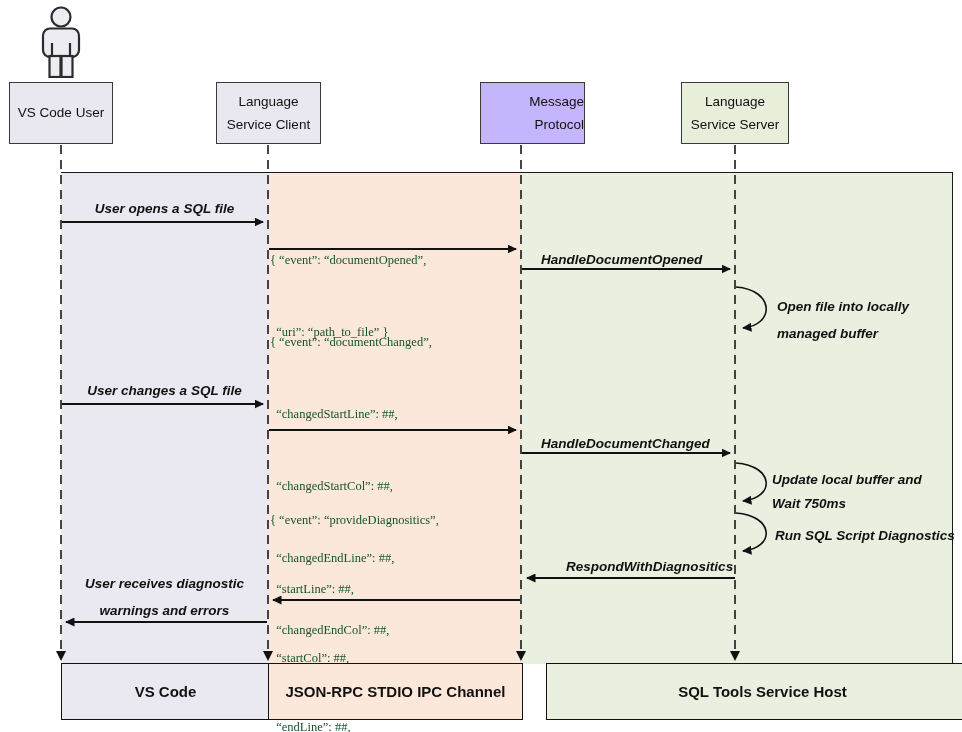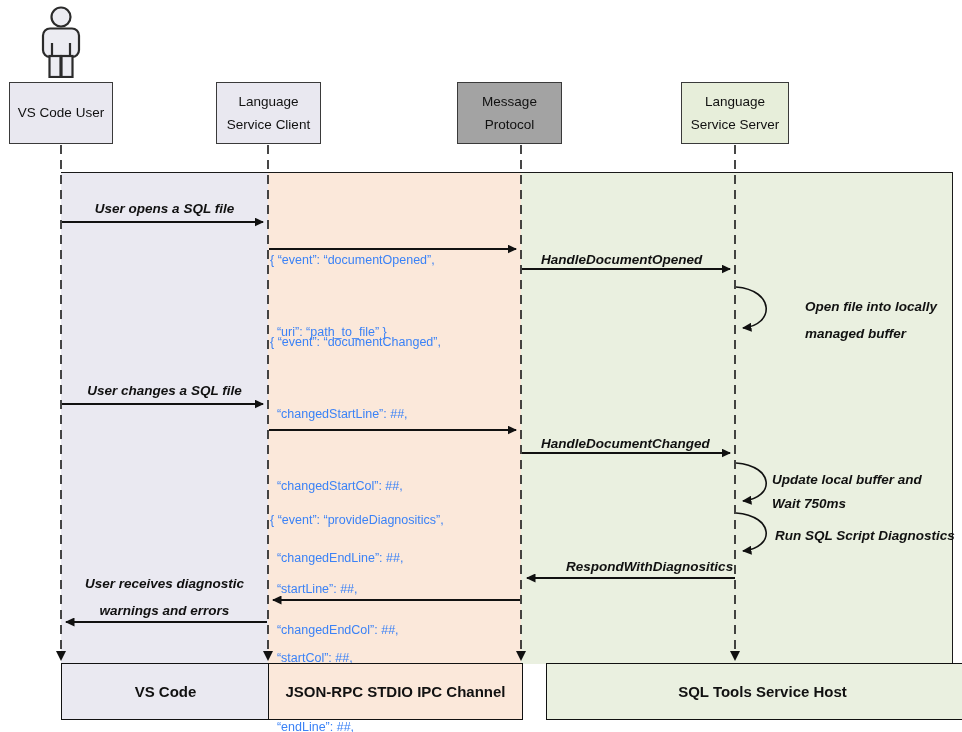--- a/index.html
+++ b/index.html
@@ -12,47 +12,47 @@
   #band-user{left:61px;width:207px;background:#EAE9F1;}
   #band-ipc{left:268px;width:253px;background:#FBE8DA;}
   #band-host{left:521px;width:431px;background:#EAF0E0;border-right:1.5px solid #1a1a1a;}
 
   
   .hbox{position:absolute;top:82px;height:60px;border:1.6px solid #3a3a3a;
         display:flex;flex-direction:column;align-items:center;justify-content:center;
         gap:9px;font-size:13.5px;line-height:14px;text-align:center;}
   .hb-user{left:9px;width:102px;background:#E9E8F0;}
   .hb-client{left:216px;width:103px;background:#E9E8F0;}
-  .hb-protocol{left:457px;width:103px;background:#a3a3a3;}
+  .hb-protocol{left:480px;width:103px;background:#c4b5fd;align-items:flex-end;}
   .hb-server{left:681px;width:106px;background:#E7EEDA;}
 
   
   .fbox{position:absolute;top:663px;height:55px;border:1.6px solid #111;
         display:flex;align-items:center;justify-content:center;
         font-weight:bold;font-size:15px;}
   .f1{left:61px;width:207px;background:#EAE9F1;}
   .f2{left:268px;width:253px;background:#FBE8DA;}
   .f3{left:546px;width:431px;background:#EAF0E0;}
 
   
   .lbl{position:absolute;font-style:italic;font-size:13.5px;white-space:nowrap;color:#111;font-weight:bold;}
   .lbl-center{width:207px;left:61px;text-align:center;}
   #lbl-user-opens{top:201px;}
   #lbl-user-changes{top:383px;}
   #lbl-user-receives{top:570px;line-height:27px;}
   #lbl-handle-opened{left:541px;top:252px;}
   #lbl-handle-changed{left:541px;top:436px;text-align:center;}
   #lbl-respond{left:541px;top:559px;margin-left:25px;}
-  #lbl-open-file{left:777px;top:293px;line-height:27px;margin-left:28px;}
+  #lbl-open-file{left:777px;top:293px;line-height:27px;}
   #lbl-update{left:772px;top:468px;width:168px;text-align:left;line-height:24px;}
   #lbl-run-diag{left:775px;top:523px;line-height:26px;text-align:center;}
 
   
-  .code{position:absolute;font-family:Liberation Sans, sans-serif;
-        font-size:12.5px;white-space:pre;color:#3b82f6;}
+  .code{position:absolute;font-family:Liberation Serif, serif;
+        font-size:12.5px;white-space:pre;color:#14532d;}
   #code-opened{left:270px;top:200px;line-height:24px;}
   #code-changed{left:270px;top:282px;line-height:24px;}
   #code-diag{left:270px;top:463px;line-height:23px;}
 
   .actor-svg{position:absolute;left:27px;top:4px;}
 </style>
 </head>
 <body>
 
 <div class="stage">

